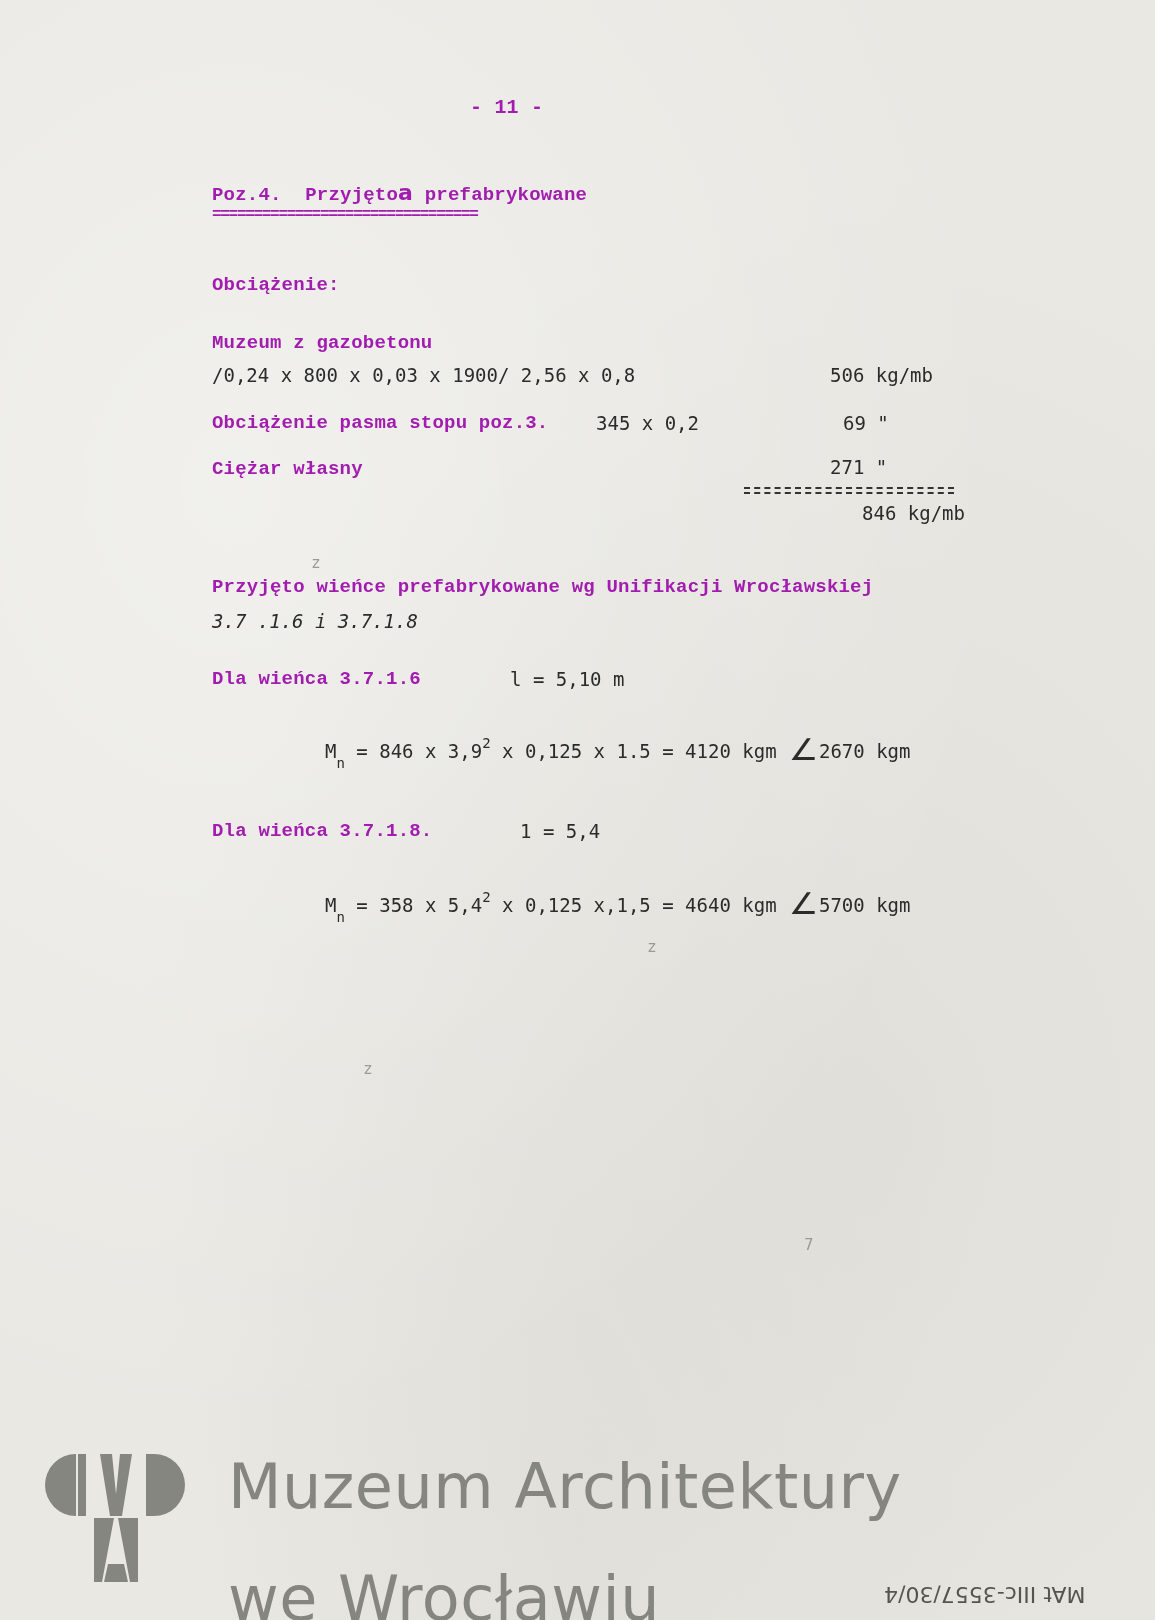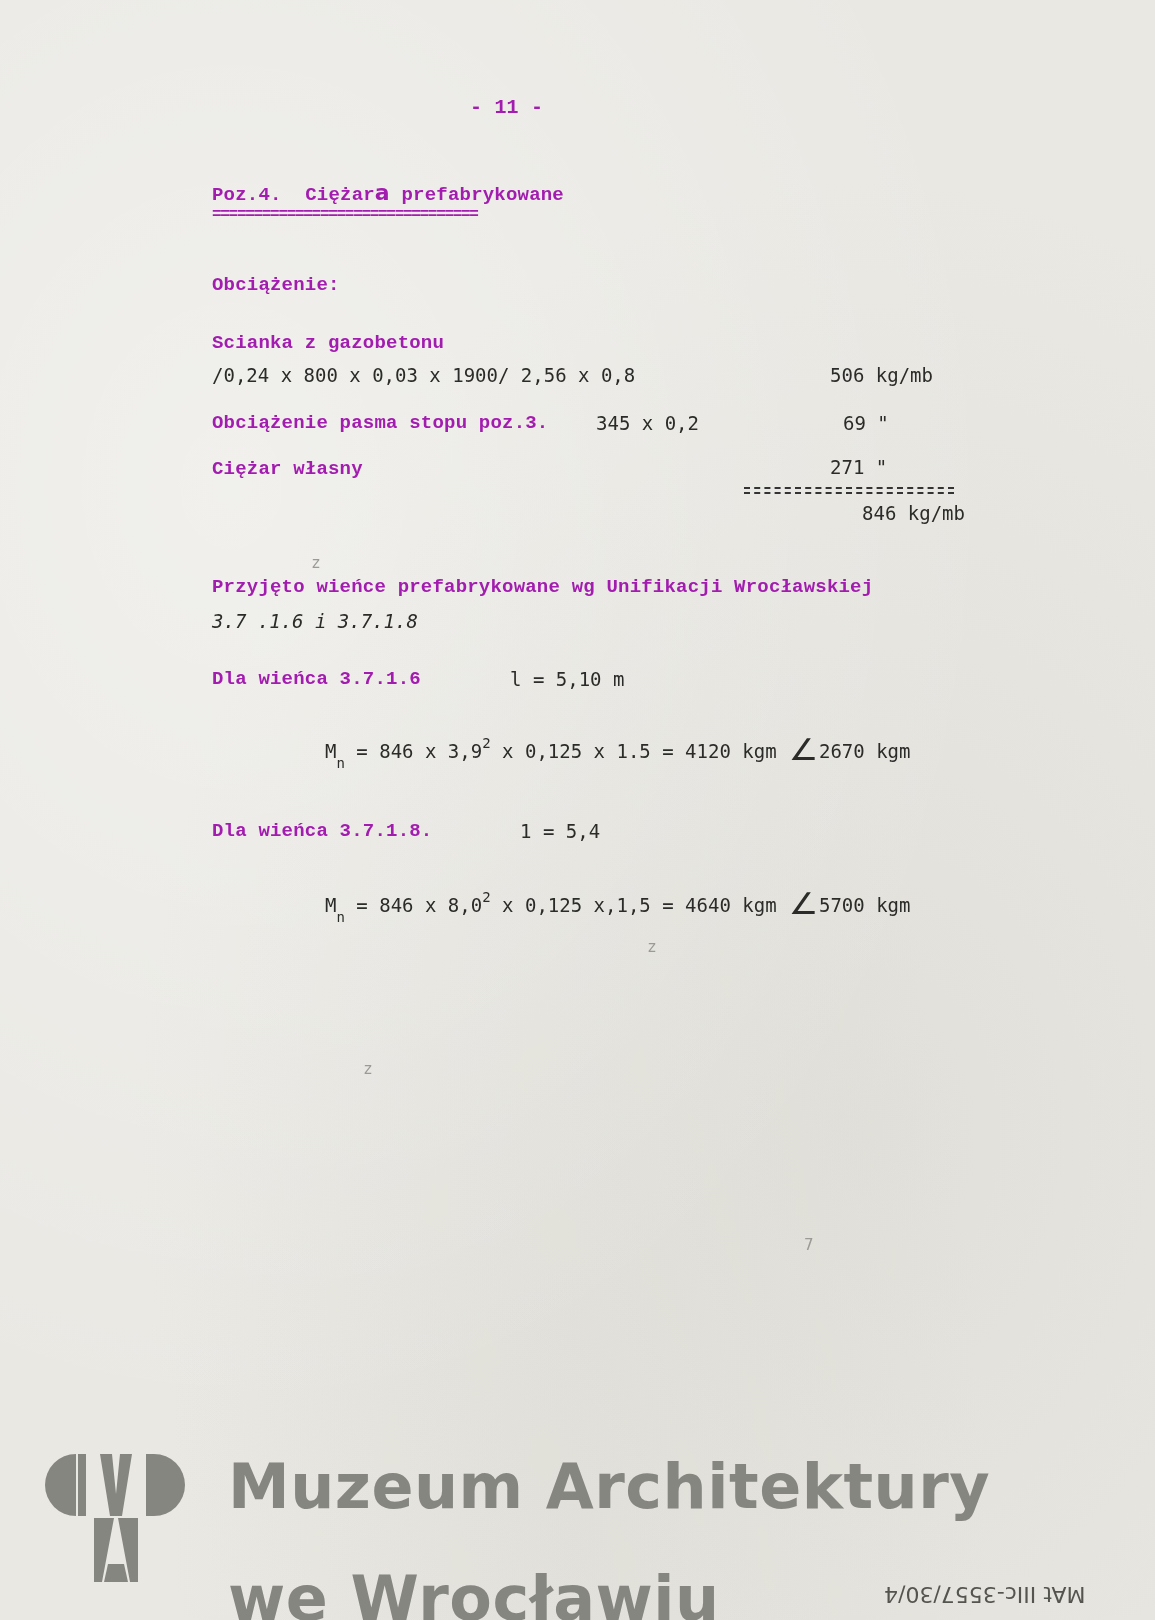--- a/index.html
+++ b/index.html
@@ -19,38 +19,38 @@
   .page-num { left: 470px; top: 96px; font-size: 20px; }
   .heading { left: 212px; top: 180px; }
   .heading .hand-a { font-family: "DejaVu Sans", sans-serif; font-size: 22px; font-weight: bold; }
   .underline { left: 212px; top: 206px; letter-spacing: -1.3px; font-size: 16px; }
   .sum-line { left: 744px; top: 487px; width: 210px; border-top: 2px dashed #333; height: 0; }
   .dash-dbl { border-bottom: 2px dashed #333; height: 3px; }
   .sup { font-size: 14px; position: relative; top: -10px; }
   .sub { font-size: 14px; position: relative; top: 10px; }
   .angle { display: inline-block; font-family: "DejaVu Sans", sans-serif; font-size: 30px; font-weight: normal; transform: scaleX(1.1); margin: 0 2px; position: relative; top: 2px; }
   .pencil { color: #9a9a96; font-family: "DejaVu Sans", sans-serif; font-size: 15px; }
-  .logo-text { font-family: "DejaVu Sans", "Liberation Sans", sans-serif; font-weight: bold; color: #868681; font-size: 62px; letter-spacing: 0.5px; line-height: 1; }
+  .logo-text { font-family: "DejaVu Sans", "Liberation Sans", sans-serif; font-weight: normal; color: #868681; font-size: 62px; letter-spacing: 0.5px; line-height: 1; }
   .handwritten { font-family: "DejaVu Sans", sans-serif; font-size: 22px; color: #55554f; transform: rotate(180deg); }
 </style>
 </head>
 <body>
 
 <div class="abs tw page-num">- 11 -</div>
 
 <div class="abs tw heading">
   <span>Poz.4.</span>
-  <span style="margin-left:12px">Ciężar</span><span class="hand-a">a</span>
+  <span style="margin-left:12px">Przyjęto</span><span class="hand-a">a</span>
   <span>prefabrykowane</span>
 </div>
 <div class="abs tw underline">================================</div>
 
 <div class="abs tw" style="left:212px; top:274px;">Obciążenie:</div>
 
-<div class="abs tw" style="left:212px; top:332px;">Scianka z gazobetonu</div>
+<div class="abs tw" style="left:212px; top:332px;">Muzeum z gazobetonu</div>
 <div class="abs tw-light" style="left:212px; top:364px;text-align:center;">/0,24 x 800 x 0,03 x 1900/ 2,56 x 0,8</div>
 <div class="abs tw-light" style="left:830px; top:364px;">506 kg/mb</div>
 
 <div class="abs tw" style="left:212px; top:412px;">Obciążenie pasma stopu poz.3.</div>
 <div class="abs tw-light" style="left:596px; top:412px;">345 x 0,2</div>
 <div class="abs tw-light" style="left:843px; top:412px;">69  "</div>
 
 <div class="abs tw" style="left:212px; top:458px;">Ciężar własny</div>
 <div class="abs tw-light" style="left:830px; top:456px;">271  "</div>
 
@@ -69,21 +69,21 @@
   <span>= 846 x 3,9</span><span class="sup">2</span>
   <span>x 0,125 x 1.5 = 4120 kgm</span>
   <span class="angle">∠</span><span>2670 kgm</span>
 </div>
 
 <div class="abs tw" style="left:212px; top:820px;">Dla wieńca  3.7.1.8.</div>
 <div class="abs tw-light" style="left:520px; top:820px;">1 = 5,4</div>
 
 <div class="abs tw-light" style="left:325px; top:884px;">
   <span>M</span><span class="sub">n</span>
-  <span>= 846 x 8,0</span><span class="sup">2</span>
+  <span>= 358 x 5,4</span><span class="sup">2</span>
   <span>x 0,125 x,1,5 = 4640 kgm</span>
   <span class="angle">∠</span><span>5700 kgm</span>
 </div>
 
 <div class="abs pencil" style="left:648px; top:938px;">z</div>
 <div class="abs pencil" style="left:364px; top:1060px;">z</div>
 <div class="abs pencil" style="left:804px; top:1236px;">7</div>
 
 <div class="abs" style="left:36px; top:1454px; width:160px; height:130px;">
   <svg width="160" height="130" viewBox="0 0 160 130">

